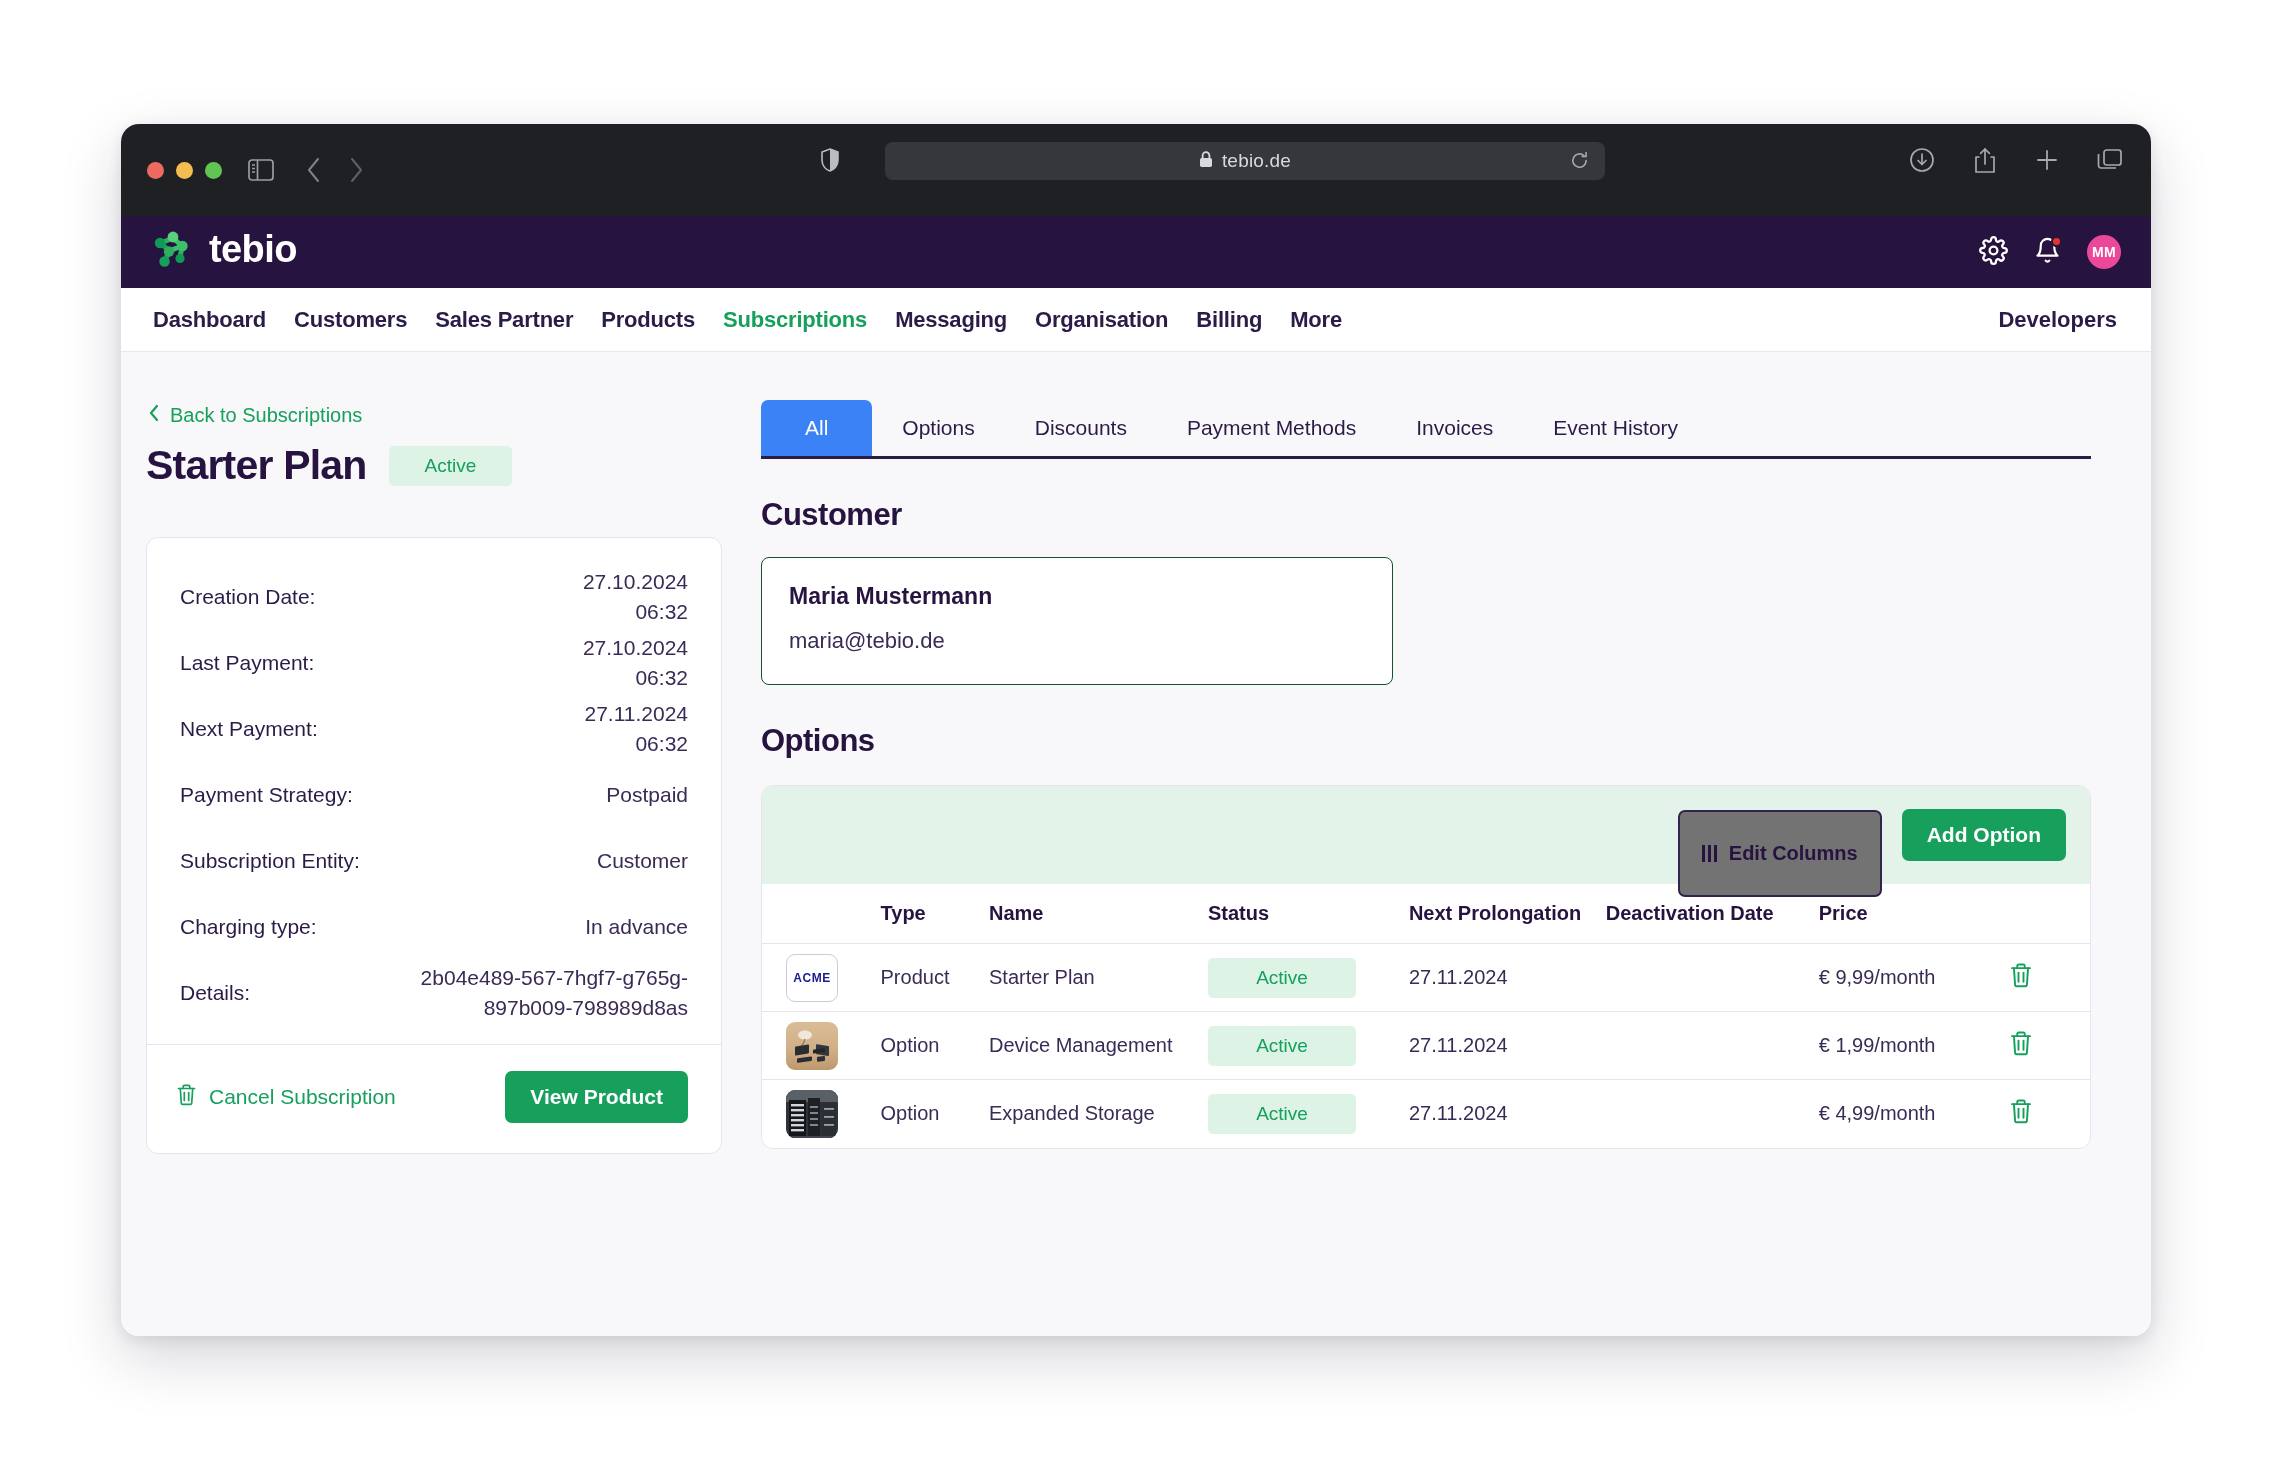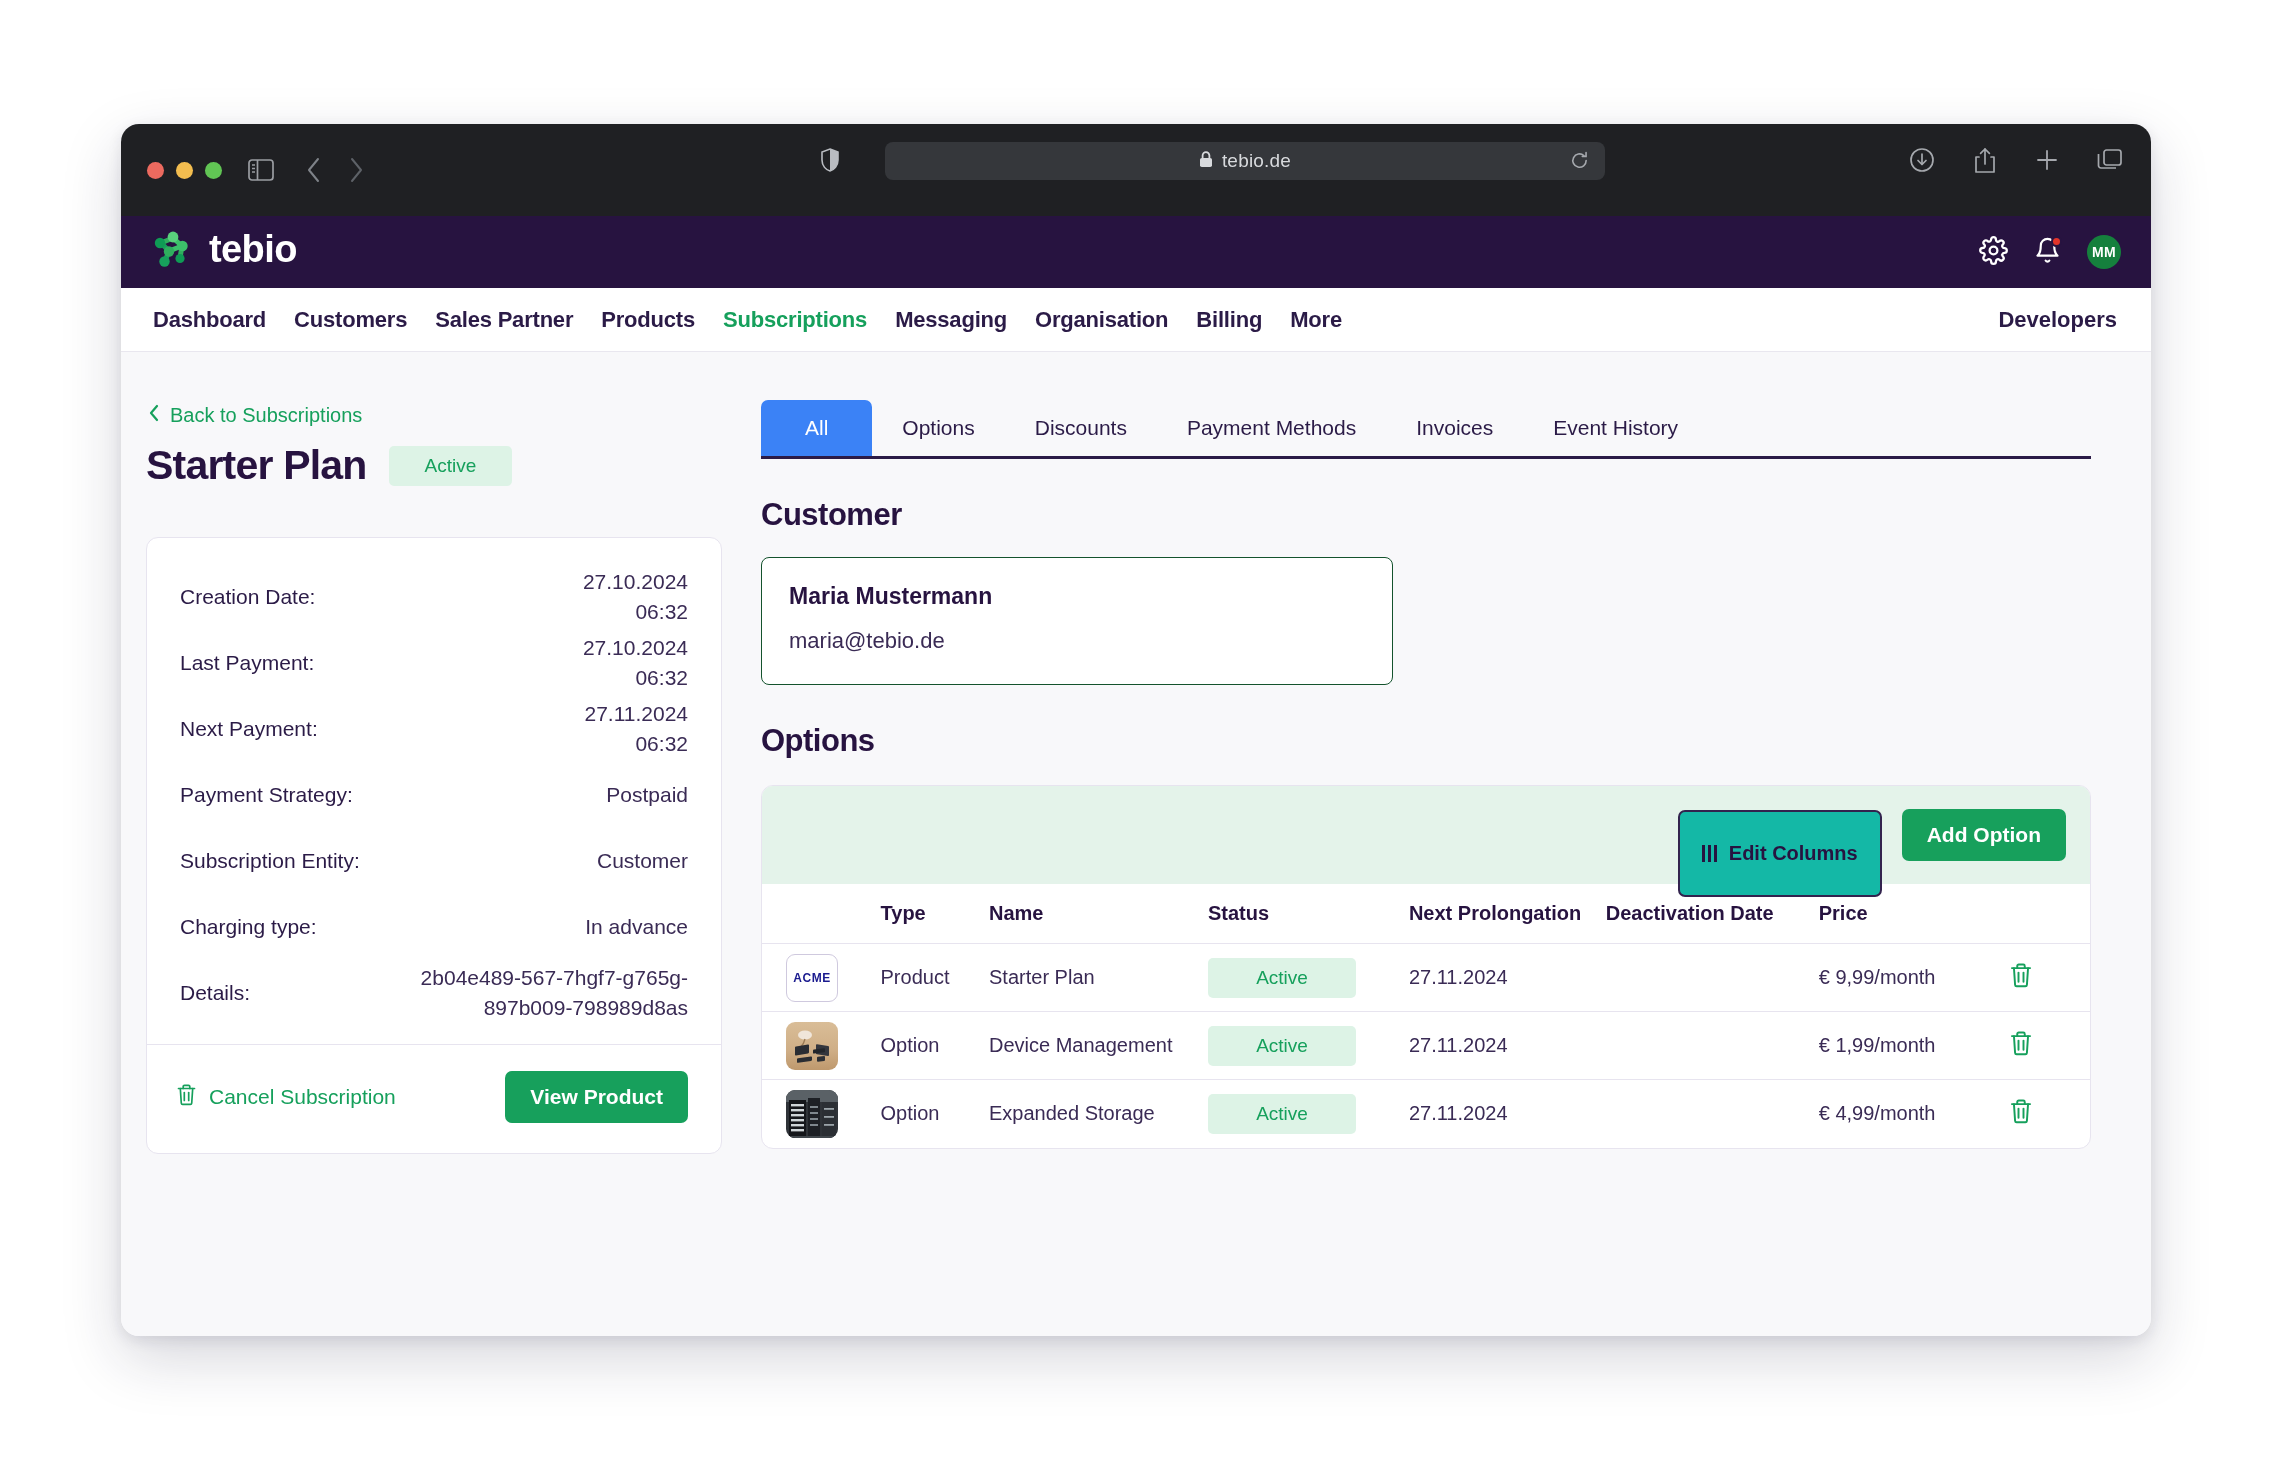--- a/index.html
+++ b/index.html
@@ -107,21 +107,21 @@
     display: flex; align-items: center; gap: 26px;
   }
   .bell-wrap { position: relative; display: inline-flex; }
   .bell-badge {
     position: absolute; right: -1px; top: 0px;
     width: 11px; height: 11px; border-radius: 50%;
     background: #e2342a; border: 2px solid #271340;
   }
   .avatar {
     width: 34px; height: 34px; border-radius: 50%;
-    background: #15803d;
+    background: #ec4899;
     color: #ffffff;
     font-size: 14px; font-weight: 700;
     display: flex; align-items: center; justify-content: center;
     letter-spacing: 0.3px;
   }
 
   
   .navbar {
     height: 64px;
     background: #ffffff;
@@ -281,21 +281,21 @@
   .options-toolbar {
     background: #e4f3ea;
     height: 98px;
     display: flex;
     align-items: center;
     justify-content: flex-end;
     gap: 20px;
     padding: 0 24px;
   }
   .btn-outline {
-    background: #14b8a6;
+    background: #737373;
     border: 2px solid #32234e;
     border-radius: 7px;
     color: #271340;
     font-size: 20px;
     font-weight: 700;
     padding: 30px 22px;
     display: flex; align-items: center; gap: 12px;
     cursor: pointer;
     font-family: "Liberation Sans", sans-serif;
     margin-top: 37px;

